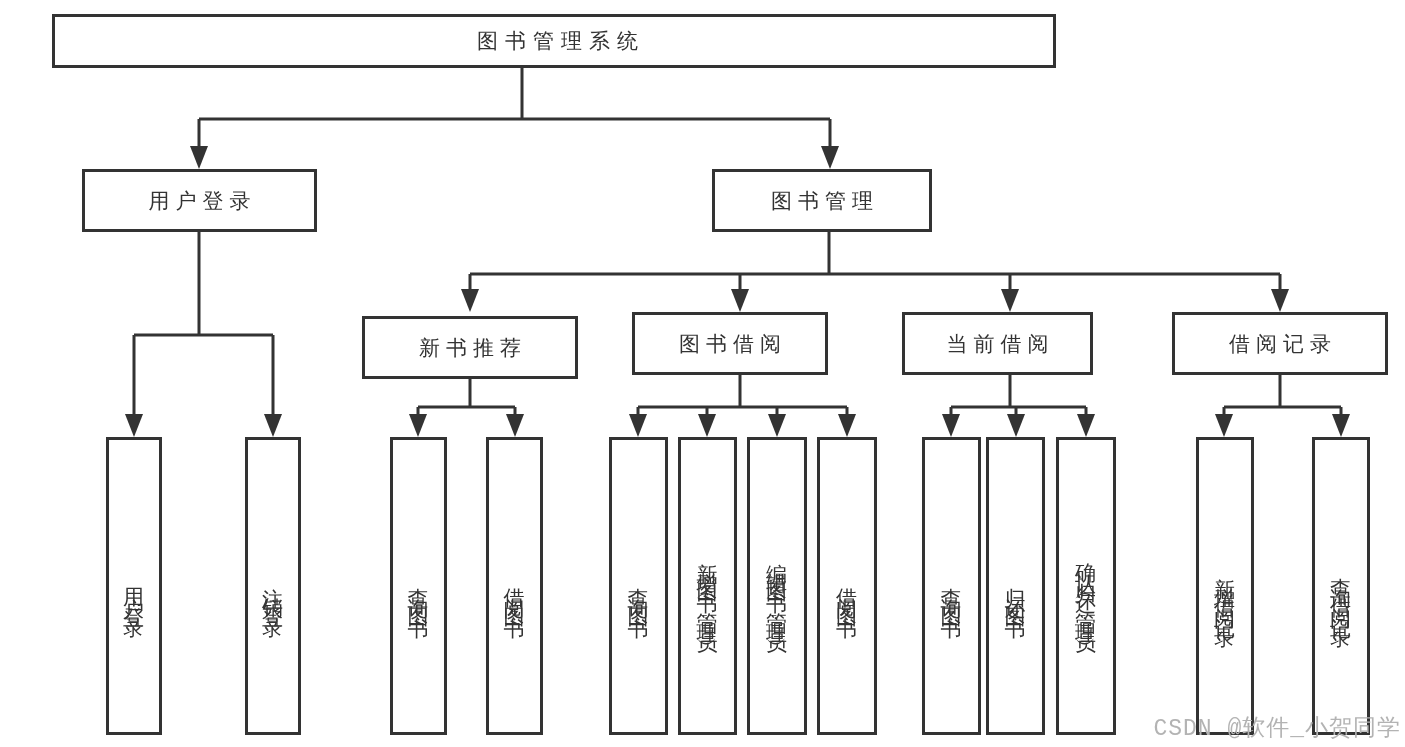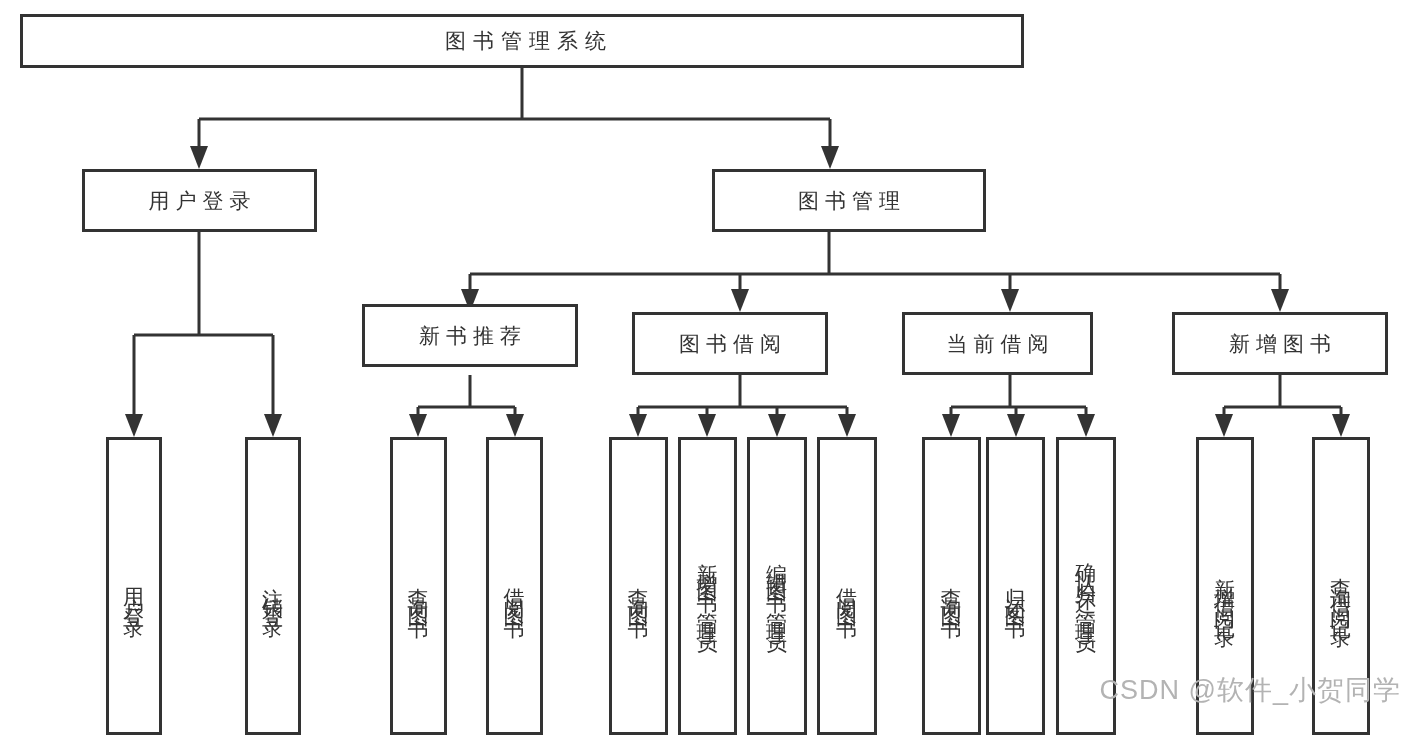--- a/index.html
+++ b/index.html
@@ -46,38 +46,40 @@
   }
   .node.h {
     font-size: 21px;
     letter-spacing: 6px;
     padding-left: 6px; 
     white-space: nowrap;
   }
   .node.root {
     letter-spacing: 7px;
     padding-left: 14px;
+    margin-left: 32px;
   }
   .node.v {
     writing-mode: vertical-rl;
     text-orientation: mixed;
     font-size: 21px;
     letter-spacing: 10px;
     padding-top: 10px; 
     line-height: 1;
   }
   .watermark {
     position: absolute;
-    top: 672px;
+    top: 712px;
     right: 4px;
-    font-size: 27px;
+    font-size: 23px;
     letter-spacing: 1px;
     color: var(--watermark);
     z-index: 3;
     white-space: nowrap;
+    font-family: Liberation Mono, monospace;
   }
 </style>
 </head>
 <body>
 
 <div class="canvas">
 
   <svg class="connectors" viewBox="0 0 1405 747" xmlns="http://www.w3.org/2000/svg">
 
     <path d="M522 68V119 M199 119H830 M199 119V150 M830 119V150"></path>
@@ -112,26 +114,26 @@
     <polygon points="1077,414 1095,414 1086,437"></polygon>
 
     <path d="M1224 407H1341 M1224 407V417 M1341 407V417"></path>
     <polygon points="1215,414 1233,414 1224,437"></polygon>
     <polygon points="1332,414 1350,414 1341,437"></polygon>
   </svg>
 
   <div class="node h root" style="left:20px;top:14px;width:1004px;height:54px">图书管理系统</div>
 
   <div class="node h" style="left:82px;top:169px;width:235px;height:63px">用户登录</div>
-  <div class="node h" style="left:712px;top:169px;width:274px;height:63px">图书管理</div>
+  <div class="node h" style="left:712px;top:169px;width:220px;height:63px">图书管理</div>
 
-  <div class="node h" style="left:362px;top:304px;width:216px;height:63px">新书推荐</div>
+  <div class="node h" style="left:362px;top:316px;width:216px;height:63px">新书推荐</div>
   <div class="node h" style="left:632px;top:312px;width:196px;height:63px">图书借阅</div>
   <div class="node h" style="left:902px;top:312px;width:191px;height:63px">当前借阅</div>
-  <div class="node h" style="left:1172px;top:312px;width:216px;height:63px">新增图书</div>
+  <div class="node h" style="left:1172px;top:312px;width:216px;height:63px">借阅记录</div>
 
   <div class="node v" style="left:106px;top:437px;width:56px;height:298px">用户登录</div>
   <div class="node v" style="left:245px;top:437px;width:56px;height:298px">注销登录</div>
 
   <div class="node v" style="left:390px;top:437px;width:57px;height:298px">查询图书</div>
   <div class="node v" style="left:486px;top:437px;width:57px;height:298px">借阅图书</div>
 
   <div class="node v" style="left:609px;top:437px;width:59px;height:298px">查询图书</div>
   <div class="node v" style="left:678px;top:437px;width:59px;height:298px">新增图书（管理员）</div>
   <div class="node v" style="left:747px;top:437px;width:60px;height:298px">编辑图书（管理员）</div>

